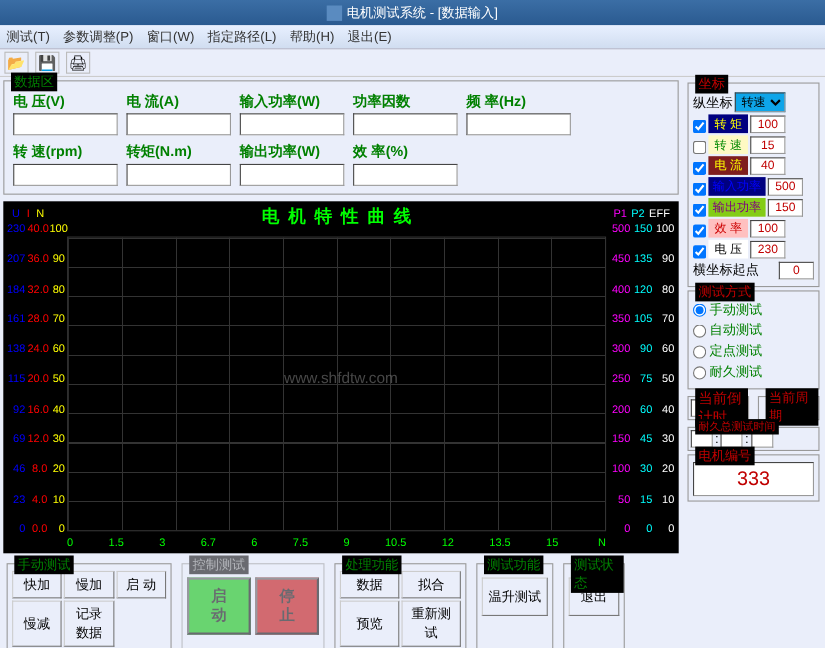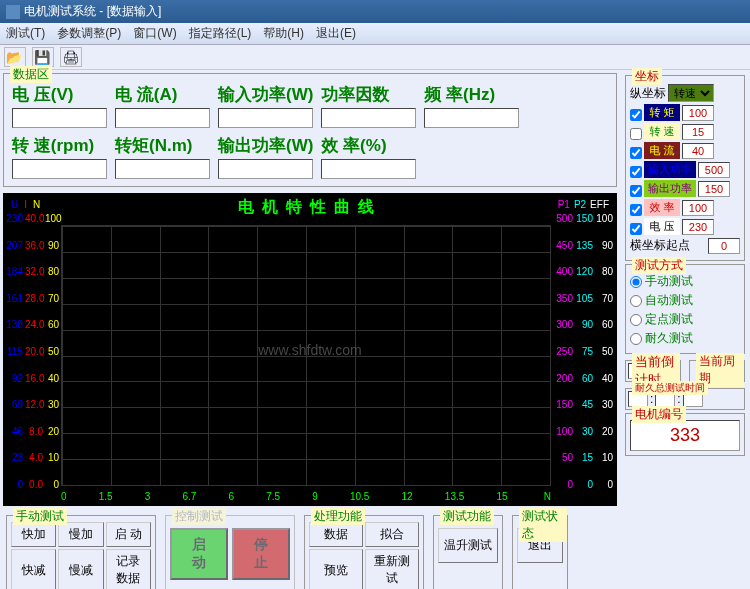--- a/index.html
+++ b/index.html
@@ -1,30 +1,30 @@
 <!DOCTYPE html>
 <html><head>
 <meta charset="utf-8">
 <style>
 * { box-sizing: border-box; margin: 0; padding: 0; }
 body { font-family: "SimSun", "Microsoft YaHei", sans-serif; font-size: 12px; background: #eaeefa; width: 750px; height: 589px; overflow: hidden; }
-.titlebar { background: linear-gradient(#3b6ea5, #2a5a90); color: #fff; padding: 3px 6px; display: flex; align-items: center; gap: 4px; }
+.titlebar { background: linear-gradient(#3b6ea5, #2a5a90); color: #fff; padding: 3px 6px; display: flex; align-items: center; gap: 4px; justify-content: center; }
 .titlebar .icon { width: 14px; height: 14px; background: #5a8bc0; display: inline-block; }
 .menubar { background: linear-gradient(#e8f0ff, #d0ddf0); padding: 2px 6px; display: flex; gap: 12px; color: #333; border-bottom: 1px solid #aab; }
 .menubar span { cursor: default; }
 .toolbar { background: #eaeefa; padding: 2px 4px; display: flex; gap: 6px; border-bottom: 1px solid #ccc; }
 .toolbar button { width: 22px; height: 20px; background: #eaeefa; border: 1px solid #bbb; }
 .main { display: flex; height: 532px; }
 .left { flex: 1; display: flex; flex-direction: column; }
 .right { width: 130px; padding: 2px; }
 .group { border: 1px solid #999; margin: 3px; padding: 6px 4px 4px; position: relative; }
-.group-title { position: absolute; top: -8px; left: 6px; background: #fef9c3; padding: 0 3px; color: #008000; font-family: Liberation Serif, serif; }
+.group-title { position: absolute; top: -8px; left: 6px; background: #000000; padding: 0 3px; color: #008000; font-family: Liberation Serif, serif; }
 .data-area { display: flex; flex-wrap: wrap; gap: 4px; padding: 2px; }
 .field { display: flex; flex-direction: column; gap: 2px; margin: 1px 2px; }
-.field label { color: #008000; font-weight: bold; font-size: 17px; }
+.field label { color: #008000; font-weight: bold; font-size: 13px; }
 .field input { width: 95px; height: 20px; border: 1px inset #999; background: #fff; }
 .chart-area { background: #000; margin: 3px; height: 320px; padding: 4px; position: relative; color: #0f0; font-size: 10px; }
 .chart-title { color: #0f0; text-align: center; font-size: 16px; font-weight: bold; letter-spacing: 8px; }
 .chart-grid { position: absolute; left: 58px; top: 32px; right: 66px; bottom: 20px; background-image: repeating-linear-gradient(to right, #333 0, #333 1px, transparent 1px, transparent 10%), repeating-linear-gradient(to bottom, #333 0, #333 1px, transparent 1px, transparent 10%); border: 1px solid #333; }
 .chart-left-labels { position: absolute; left: 2px; top: 20px; bottom: 16px; width: 54px; display: flex; flex-direction: column; justify-content: space-between; }
 .chart-left-labels .row { display: flex; gap: 2px; }
 .chart-left-labels .c1 { color: #00f; width: 18px; text-align: right; }
 .chart-left-labels .c2 { color: #f00; width: 18px; text-align: right; }
 .chart-left-labels .c3 { color: #ff0; width: 14px; text-align: right; }
 .chart-right-labels { position: absolute; right: 2px; top: 20px; bottom: 16px; width: 60px; display: flex; flex-direction: column; justify-content: space-between; }
@@ -43,21 +43,21 @@
 .right .group-title { color: #c00000; }
 .coord-row { display: flex; align-items: flex-end; gap: 2px; margin: 2px 0; }
 .coord-row input[type=checkbox] { width: 12px; height: 12px; }
 .coord-lbl { padding: 1px 4px; font-size: 11px; min-width: 36px; text-align: center; }
 .coord-val { width: 32px; height: 16px; border: 1px inset #999; background: #fff; text-align: center; color: #c00000; font-size: 11px; }
 .radio-row { display: flex; align-items: center; gap: 3px; margin: 2px 0; }
 .radio-row input { width: 12px; height: 12px; }
 .radio-row label { color: #008000; }
 .motor-id { background: #fff; border: 1px inset #999; padding: 4px; text-align: center; color: #c00000; font-size: 18px; width: 100%; }
 .btn-grid { display: grid; grid-template-columns: 1fr 1fr 1fr; gap: 2px; }
-.select { background: #4d7c0f; border: 1px inset #999; padding: 1px; font-size: 11px; }
+.select { background: #0ea5e9; border: 1px inset #999; padding: 1px; font-size: 11px; }
 .timer-box { display: flex; gap: 2px; align-items: center; }
 .timer-box input { width: 20px; height: 16px; border: 1px inset #999; background: #fff; text-align: center; }
 .disabled-group { opacity: 0.55; }
 </style>
 </head>
 <body>
 
 <div class="titlebar">
   <span class="icon"></span>
   <span>电机测试系统 - [数据输入]</span>
@@ -266,21 +266,20 @@
       <div class="watermark">www.shfdtw.com</div>
     </div>
 
     <div class="bottom-controls">
       <div class="group" style="width:150px">
         <span class="group-title">手动测试</span>
         <div class="btn-grid">
           <button class="btn">快加</button>
           <button class="btn">慢加</button>
           <button class="btn">启 动</button>
-          <button class="btn">快减</button>
           <button class="btn">慢减</button>
           <button class="btn">记录数据</button>
         </div>
       </div>
       <div class="group disabled-group" style="width:130px">
         <span class="group-title" style="color:#888">控制测试</span>
         <div style="display:flex;gap:4px;margin-top:6px">
           <button class="btn-green">启 动</button>
           <button class="btn-red">停 止</button>
         </div>

